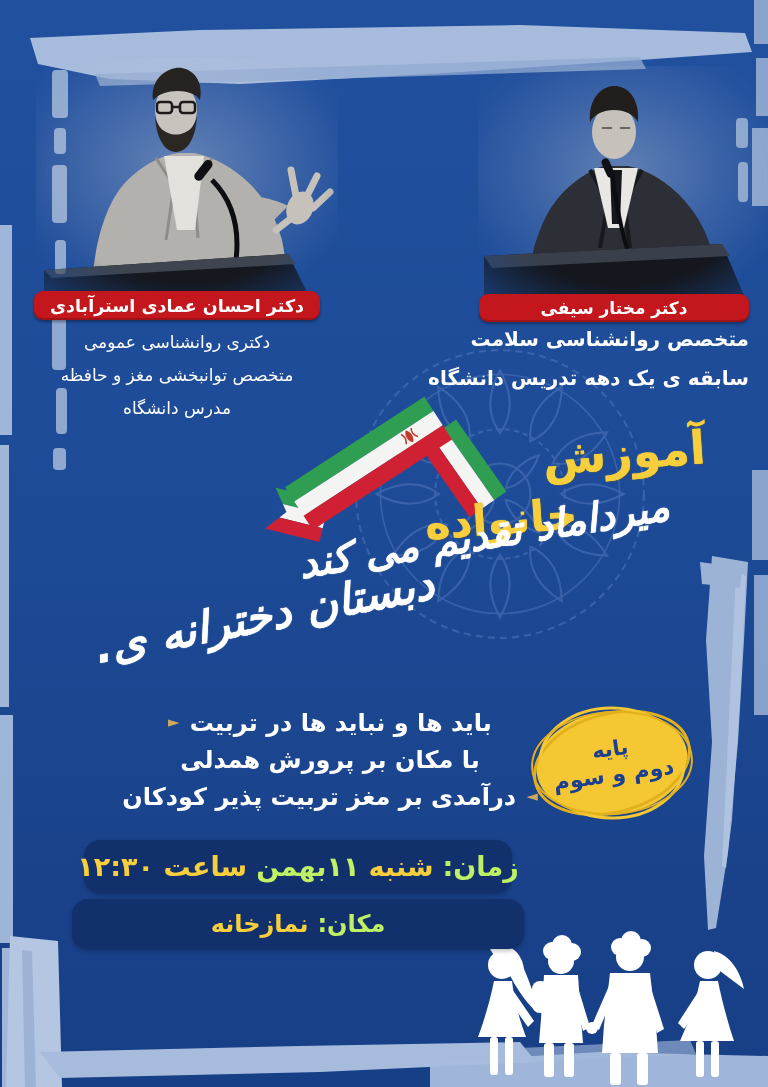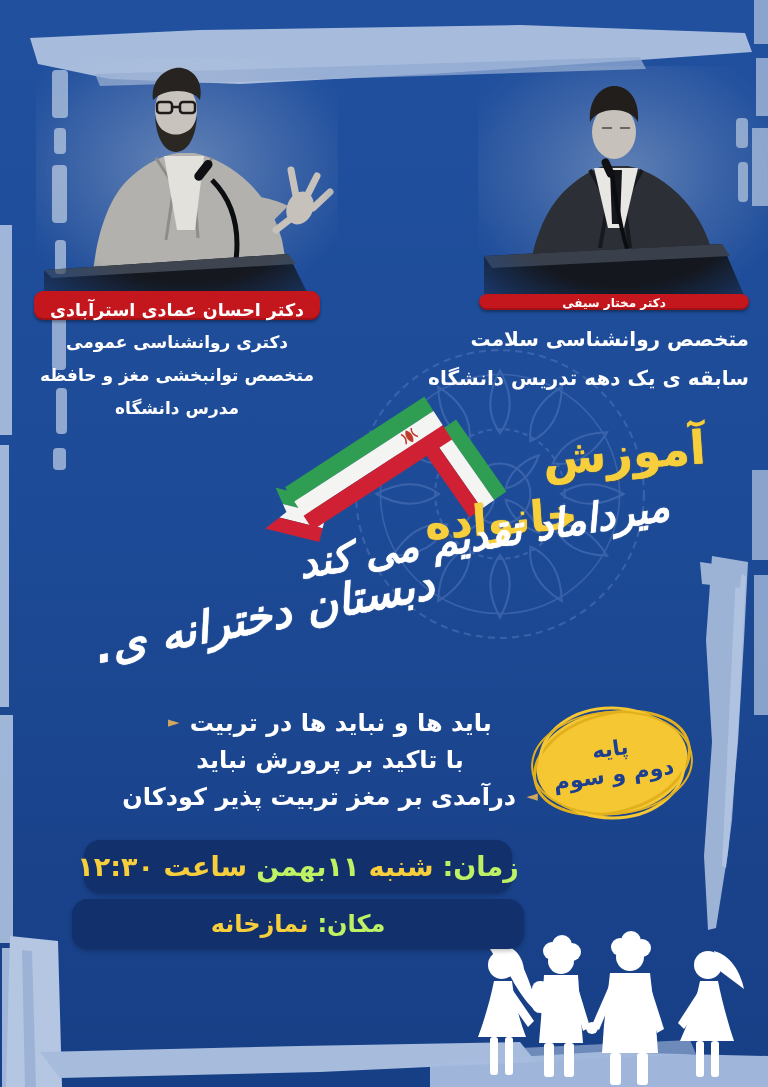--- a/index.html
+++ b/index.html
@@ -23,29 +23,29 @@
   .photo{ z-index:2;
     -webkit-mask-image:radial-gradient(ellipse 88% 88% at 50% 48%, #000 52%, rgba(0,0,0,0) 94%);
             mask-image:radial-gradient(ellipse 88% 88% at 50% 48%, #000 52%, rgba(0,0,0,0) 94%);
   }
   .photo-left{ left:36px; top:58px; width:302px; height:240px; }
   .photo-right{ left:478px; top:66px; width:290px; height:234px; }
 
   
   .banner{
     z-index:4; background:#c4161d; color:#fff; border-radius:9px;
-    display:flex; align-items:flex-end; justify-content:center;
+    display:flex; align-items:center; justify-content:center;
     font-weight:bold; box-shadow:0 2px 3px rgba(0,0,0,.35), inset 0 -2px 0 rgba(0,0,0,.18);
   }
   .banner-left{ left:34px; top:291px; width:286px; height:29px; font-size:17.5px; }
-  .banner-right{ left:479px; top:294px; width:270px; height:16px; font-size:12px; }
+  .banner-right{ left:479px; top:294px; width:270px; height:28px; font-size:17px; }
 
   .credentials{ z-index:4; color:#fff; text-align:center; }
   .credentials div{ white-space:nowrap; }
-  .cred-left{ left:34px; top:326px; width:286px; font-size:17px; font-weight:bold; line-height:1.95; }
+  .cred-left{ left:34px; top:326px; width:286px; font-size:17px; font-weight:normal; line-height:1.95; }
   .cred-right{ left:479px; top:320px; width:270px; font-size:20px; font-weight:600; line-height:1.95; }
 
   
   .flag{ left:262px; top:388px; width:270px; height:172px; z-index:3; }
 
   
   .title-word{ z-index:4; color:#f7cf3d; font-weight:bold; text-align:center;
     text-shadow:0 0 1px #f7cf3d, 1px 1px 0 rgba(90,60,0,.25); }
   .title-1{ left:538px; top:426px; width:172px; font-size:46px; transform:rotate(-4deg); }
   .title-2{ left:406px; top:494px; width:190px; font-size:43px; transform:rotate(-4deg); }
@@ -284,21 +284,21 @@
 
   <div class="abs callig callig-1">میرداماد تقدیم می کند</div>
   <div class="abs callig callig-2">دبستان دخترانه ی.</div>
 
   <div class="abs topics">
     <div class="topic-row">
       <span class="tri tri-start">►</span>
       <span class="topic-text">باید ها و نباید ها در تربیت</span>
     </div>
     <div class="topic-row">
-      <span class="topic-text">با تاکید بر پرورش نباید</span>
+      <span class="topic-text">با مکان بر پرورش همدلی</span>
     </div>
     <div class="topic-row">
       <span class="topic-text">درآمدی بر مغز تربیت پذیر کودکان</span>
       <span class="tri tri-end">◄</span>
     </div>
   </div>
 
   <div class="abs badge">
     <svg class="badge-svg" viewBox="0 0 170 130">
       <g transform="rotate(-8 85 65)">

